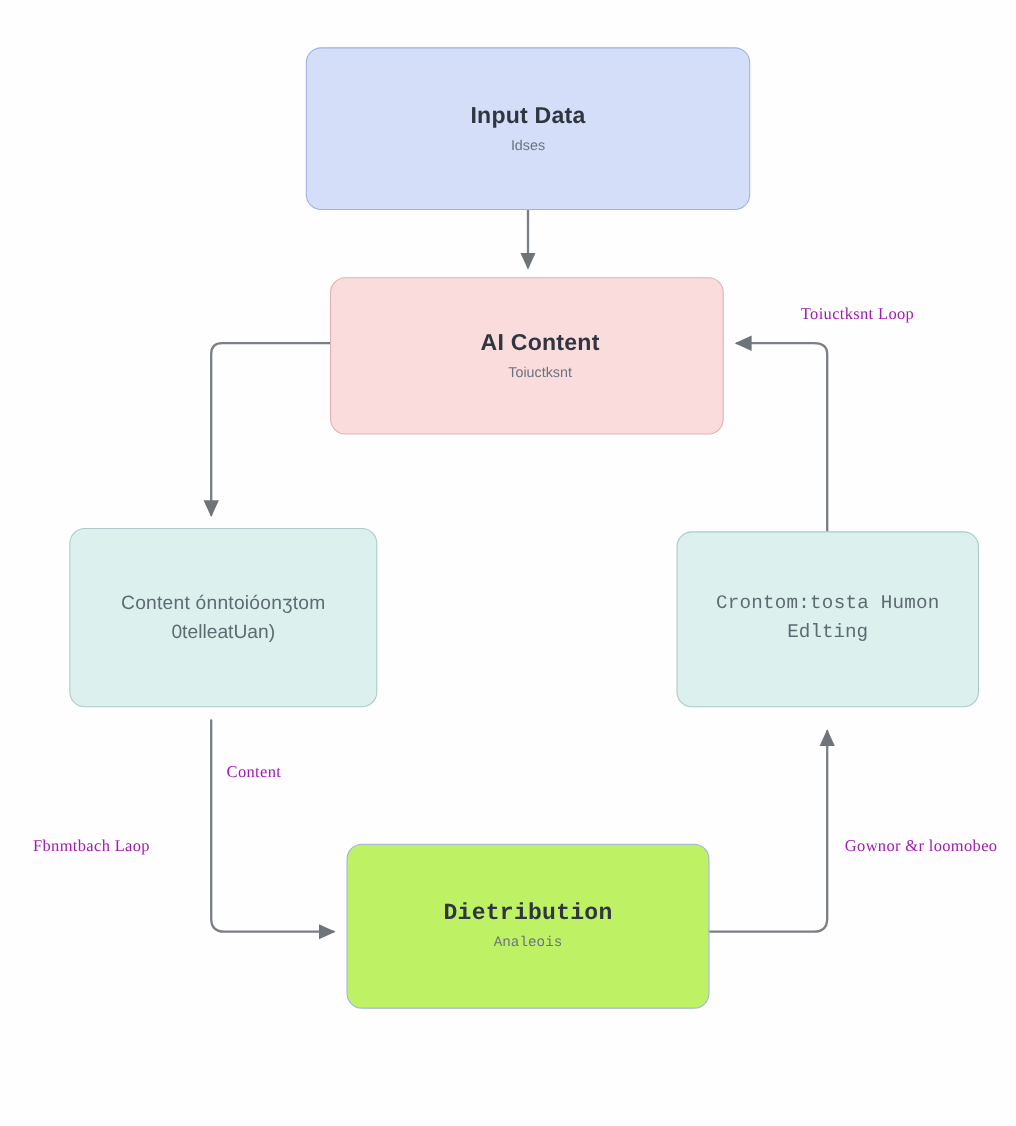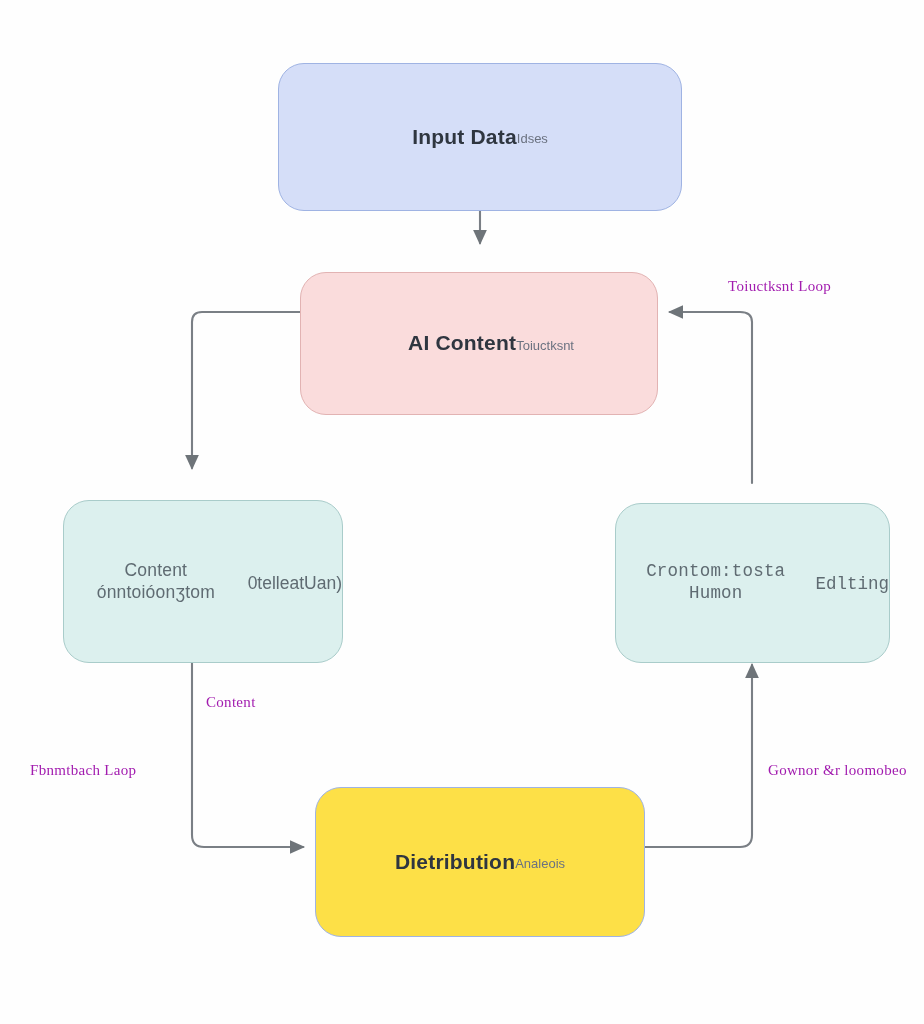--- a/index.html
+++ b/index.html
@@ -10,27 +10,27 @@
     overflow:hidden;
     position:relative;
   }
   #canvas{position:absolute;inset:0;width:924px;height:1024px;}
   svg.edges{position:absolute;left:0;top:0;width:924px;height:1024px;}
 
   .node{
     position:absolute;
     box-sizing:border-box;
     display:flex;
+    flex-direction:column;
     align-items:center;
     justify-content:center;
-    border-radius:26px;
+    border-radius:14px;
     border-width:1.6px;
     border-style:solid;
     text-align:center;
-    margin-top:20px;
   }
   .node .title{
     font-weight:bold;
     font-size:21px;
     letter-spacing:.2px;
     color:#2f3640;
     line-height:1.25;
   }
   .node .subtitle{
     font-size:13px;
@@ -45,21 +45,21 @@
   }
   .node.soft .subtitle{
     font-size:17.5px;
     color:#5f6b72;
     margin-top:3px;
   }
 
   
   #node-input      {left:278px; top:43px;  width:404px; height:148px;}
   #node-generation {left:300px; top:252px; width:358px; height:143px;padding-left:24px;}
-  #node-optimization{left:63px; top:480px; width:280px; height:163px;justify-content:flex-end;}
+  #node-optimization{left:63px; top:480px; width:280px; height:163px;}
   #node-human      {left:615px; top:483px; width:275px; height:160px;}
   #node-distribution{left:315px;top:767px; width:330px; height:150px;}
 
   .edge-label{
     position:absolute;
     font-size:15px;
     color:#a21caf;
     white-space:nowrap;
     letter-spacing:.3px;
     font-family:Liberation Serif, serif;
@@ -108,21 +108,21 @@
   <div class="node soft" id="node-optimization" style="background:#dcf0ee;border-color:#a9ccca;">
     <div class="title">Content ónntoióonʒtom</div>
     <div class="subtitle">0telleatUan)</div>
   </div>
 
   <div class="node soft" id="node-human" style="background:#dcf0ee;border-color:#a9ccca;font-family:Liberation Mono, monospace;">
     <div class="title">Crontom:tosta Humon</div>
     <div class="subtitle">Edlting</div>
   </div>
 
-  <div class="node" id="node-distribution" style="background:#fde047;border-color:#9fb3e3;">
+  <div class="node" id="node-distribution" style="background:#bef264;border-color:#9fb3e3;font-family:Liberation Mono, monospace;">
     <div class="title">Dietribution</div>
     <div class="subtitle">Analeois</div>
   </div>
 
   <div class="edge-label" id="lbl-content-loop">Toiuctksnt Loop</div>
 
   <div class="edge-label" id="lbl-review">Content</div>
 
   <div class="edge-label" id="lbl-feedback-loop">Fbnmtbach Laop</div>
 

